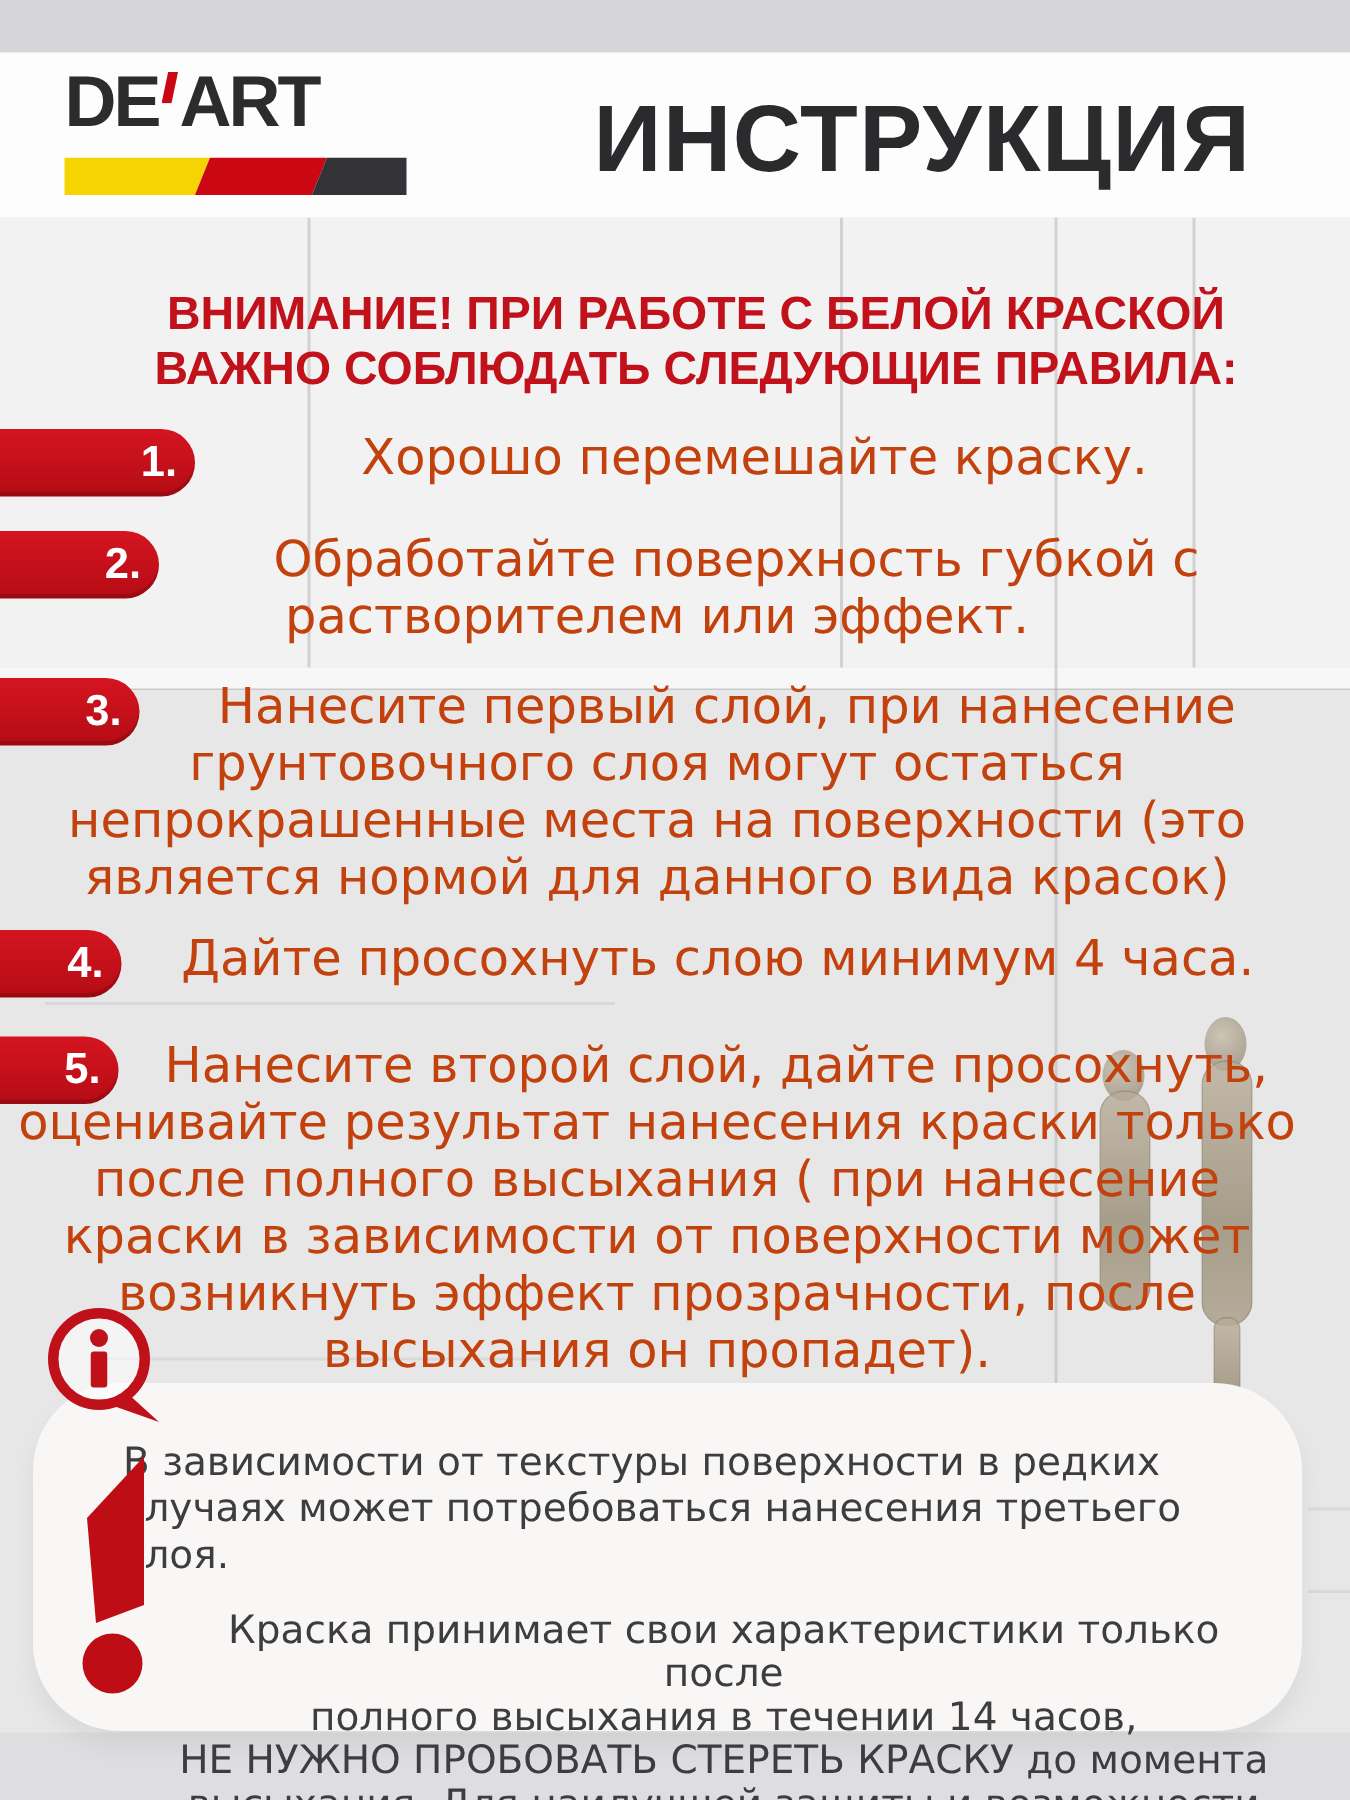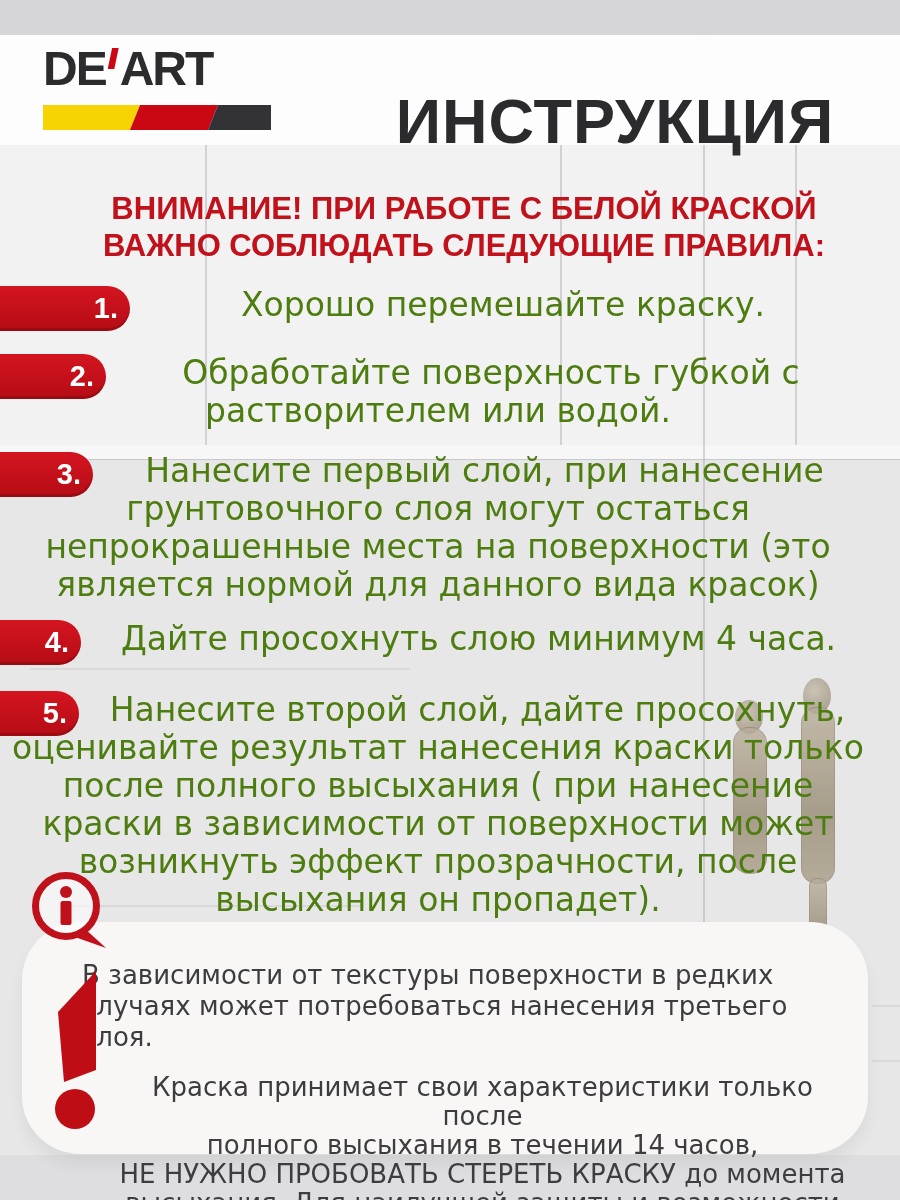--- a/index.html
+++ b/index.html
@@ -40,33 +40,33 @@
         font-weight:bold;font-size:48px;line-height:1;letter-spacing:-2px;color:#2c2c2e;}
   .apos{display:inline-block;width:11px;height:21px;background:#cc0714;
         clip-path:polygon(40% 0,100% 0,60% 100%,0 100%);margin:3px 1px 0 2px;vertical-align:top;}
   .stripe{position:absolute;left:43px;top:70px;width:228px;height:25px;overflow:hidden;}
   .st{position:absolute;top:0;height:25px;transform:skewX(-22deg);}
   .st-y{left:-14px;width:106px;background:#f6d403;}
   .st-r{left:92px;width:78px;background:#cc0714;}
   .st-d{left:170px;width:114px;background:#333337;}
   .title{position:absolute;left:350px;top:22px;width:530px;text-align:center;
          font-family:"Liberation Sans",sans-serif;font-weight:bold;font-size:63px;
-         letter-spacing:1px;color:#2b2b2d;margin-top:28px;}
+         letter-spacing:1px;color:#2b2b2d;}
   
   .warning{position:absolute;left:0;top:190px;width:900px;text-align:center;
            font-family:"Liberation Sans",sans-serif;font-weight:bold;font-size:31px;
            line-height:37px;color:#c1121c;white-space:pre-line;margin-left:14px;}
   
   .step{position:absolute;left:0;width:900px;}
   .rib-slot{float:left;height:36px;}
   .ribbon{height:45px;background:linear-gradient(180deg,#d41520,#b50c15);
           border-radius:0 23px 23px 0;display:flex;align-items:center;justify-content:flex-end;
           padding-right:12px;box-sizing:border-box;box-shadow:inset 0 -3px 0 rgba(0,0,0,.15);}
   .rib-num{color:#ffffff;font-weight:bold;font-size:29px;font-family:"Liberation Sans",sans-serif;}
-  .step-text{font-size:33px;line-height:38px;color:#4d7c0f;text-align:center;
+  .step-text{font-size:33px;line-height:38px;color:#c2410c;text-align:center;
              white-space:pre-line;padding-right:24px;}
   
   .card{position:absolute;left:22px;top:922px;width:846px;height:232px;background:#f8f7f5;
         border-radius:58px;z-index:2;box-shadow:0 10px 16px rgba(0,0,0,.06);}
   .note1{padding:14px 30px 0 60px;text-align:left;font-size:26px;line-height:31px;
          color:#3d3d3f;white-space:pre-line;margin-top:24px;}
   .note2{padding:20px 20px 0 95px;text-align:center;font-size:26px;line-height:29px;
          color:#3d3d3f;white-space:pre-line;}
   .info-icon{position:absolute;left:22px;top:866px;width:92px;height:92px;z-index:5;}
   .excl-icon{position:absolute;left:50px;top:966px;width:58px;height:168px;z-index:6;}
@@ -116,21 +116,21 @@
   <div class="step-text">Хорошо перемешайте краску.</div>
 </div>
 
 <div class="step" style="top:354px">
   <div class="rib-slot" style="width:106px">
     <div class="ribbon">
         <span class="rib-num">2.</span>
       </div>
   </div>
   <div class="step-text">Обработайте поверхность губкой с
-растворителем или водой.</div>
+растворителем или эффект.</div>
 </div>
 
 <div class="step" style="top:452px">
   <div class="rib-slot" style="width:93px">
     <div class="ribbon">
         <span class="rib-num">3.</span>
       </div>
   </div>
   <div class="step-text">Нанесите первый слой, при нанесение
 грунтовочного слоя могут остаться

